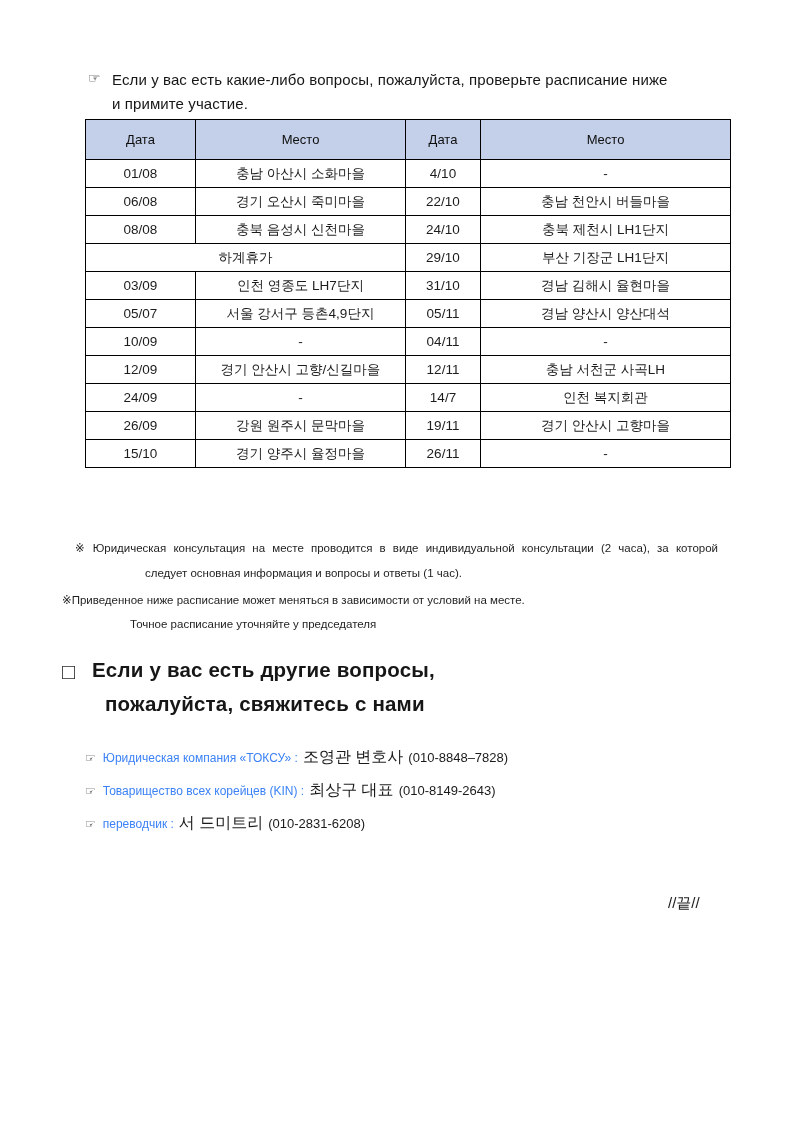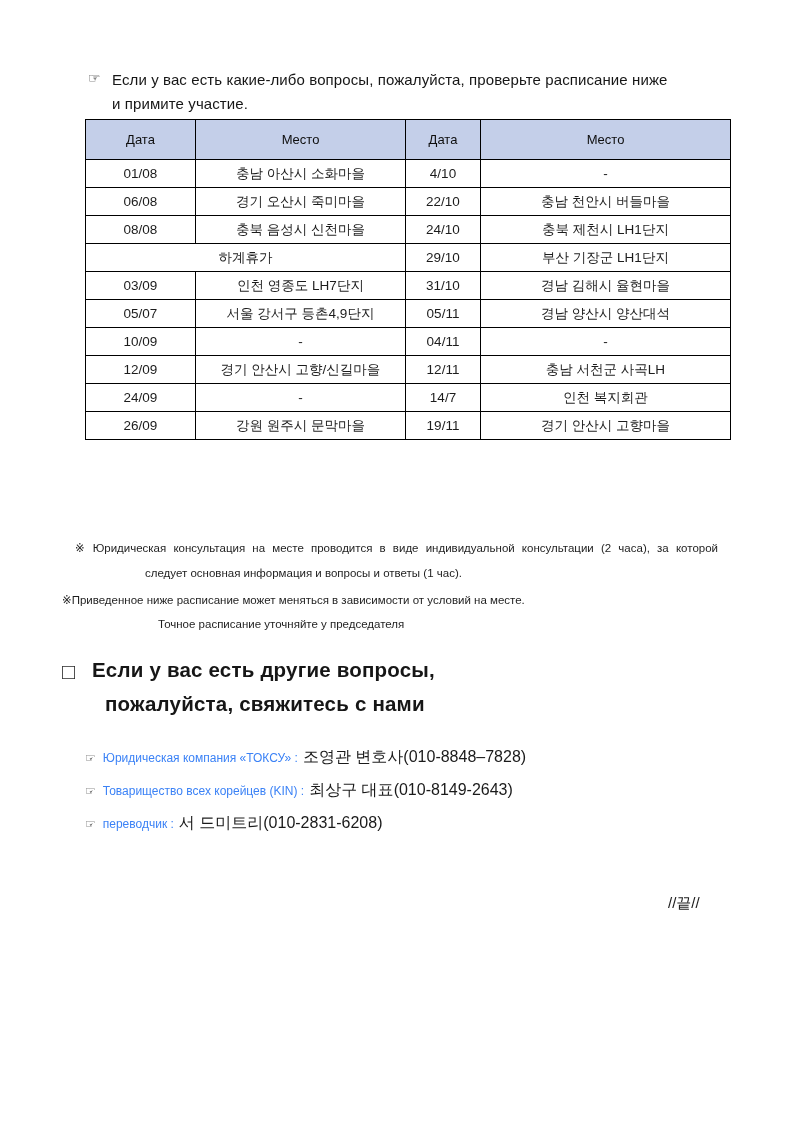--- a/index.html
+++ b/index.html
@@ -19,34 +19,34 @@
     border:1px solid #000; text-align:center; vertical-align:middle;
     white-space:nowrap; overflow:hidden; padding:0 2px;
   }
   .schedule th { height:40px; font-size:13px; font-weight:normal; color:#0e0e0e; }
   .schedule td { height:28px; font-size:13.5px; color:#1c1c1c; }
   
   .note-line { position:absolute; font-size:11.5px; color:#1e1e1e; white-space:nowrap; }
   .note-a1 { left:75px; top:541px; width:643px; white-space:normal; text-align:justify; text-align-last:justify; }
   .note-a2 { left:145px; top:567px; }
   .note-b1 { left:62px; top:593px; }
-  .note-b2 { left:130px; top:618px;margin-left:28px; }
+  .note-b2 { left:130px; top:618px; }
   .note-marker { margin-right:4px; }
   .note-marker.tight { margin-right:0; }
   
   .heading-icon { position:absolute; left:62px; top:659px; font-size:22px; font-weight:400; color:#2a2a2a; }
   .heading-l1 { position:absolute; left:92px; top:658px; font-size:20.5px; font-weight:bold; letter-spacing:0.2px; }
   .heading-l2 { position:absolute; left:105px; top:692px; font-size:20.5px; font-weight:bold; letter-spacing:0.2px; }
   
   .contacts { position:absolute; left:85px; top:747px; }
   .contact { margin-bottom:12px; white-space:nowrap; height:21px; }
   .c-icon { font-size:12px; margin-right:7px; color:#222; }
   .c-label { font-size:12px; color:#3b82f6; }
-  .c-kr { font-size:16px; margin-left:5px; color:#1a1a1a; }
-  .c-phone { font-size:16px; color:#1a1a1a; }
+  .c-kr { font-size:16px; margin-left:5px; margin-right:5px; color:#1a1a1a; }
+  .c-phone { font-size:13px; color:#1a1a1a; }
   
   .endmark { position:absolute; left:668px; top:894px; font-size:15px; color:#1a1a1a; }
 </style>
 </head>
 <body>
 
 <div class="page">
 
   <div class="intro">
     <span class="intro-icon">☞</span>
@@ -124,20 +124,26 @@
           <td>-</td>
           <td>14/7</td>
           <td>인천 복지회관</td>
         </tr>
         <tr>
           <td>26/09</td>
           <td>강원 원주시 문막마을</td>
           <td>19/11</td>
           <td>경기 안산시 고향마을</td>
         </tr>
+        <tr>
+          <td>15/10</td>
+          <td>경기 양주시 율정마을</td>
+          <td>26/11</td>
+          <td>-</td>
+        </tr>
       </tbody>
     </table>
 
   <div class="note-line note-a1">
     <span class="note-marker">※</span><span>Юридическая консультация на месте проводится в виде индивидуальной консультации (2 часа), за которой</span>
   </div>
   <div class="note-line note-a2">
     <span>следует основная информация и вопросы и ответы (1 час).</span>
   </div>
   <div class="note-line note-b1">

